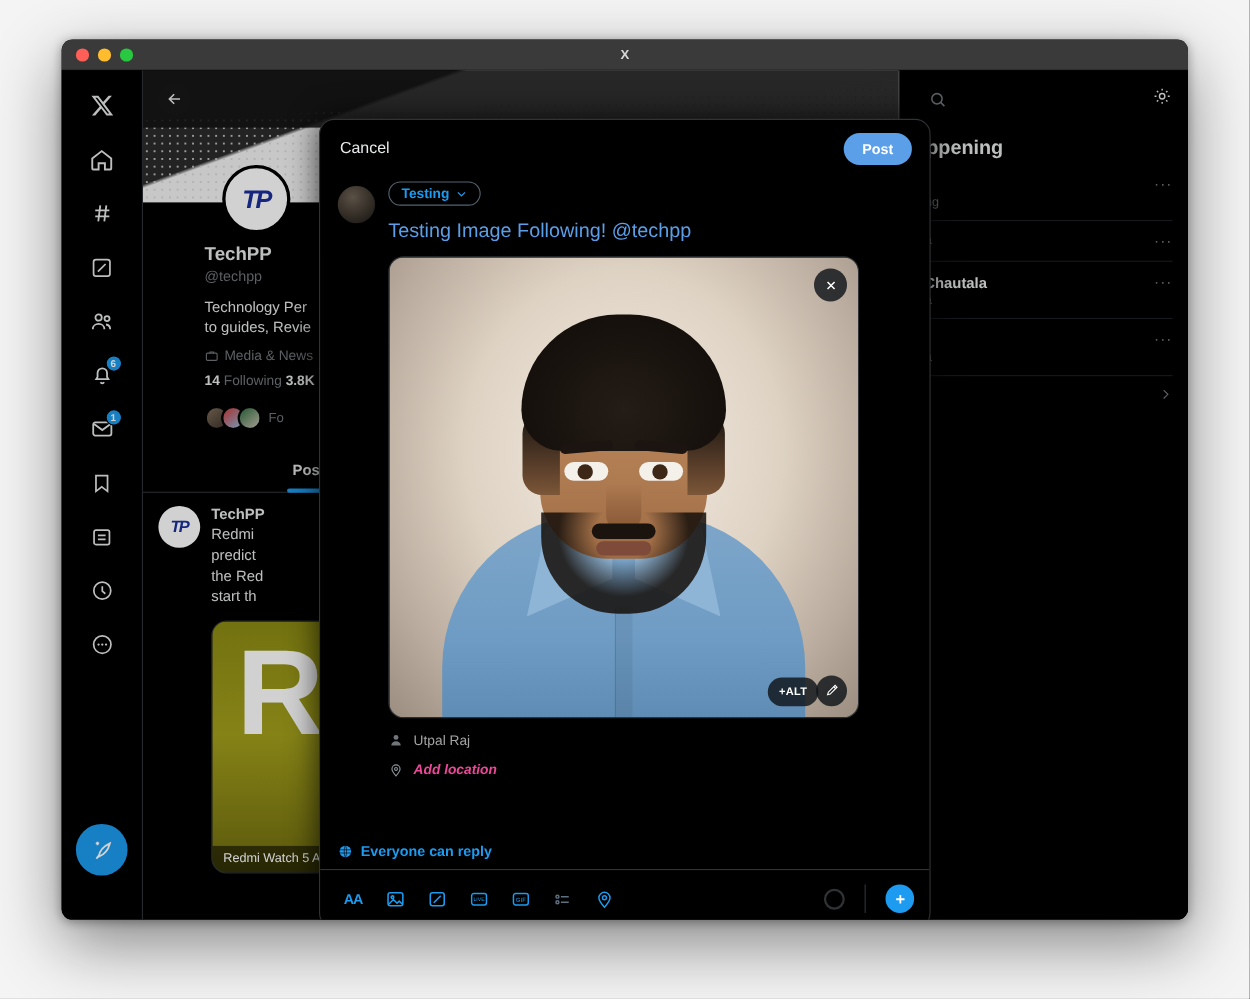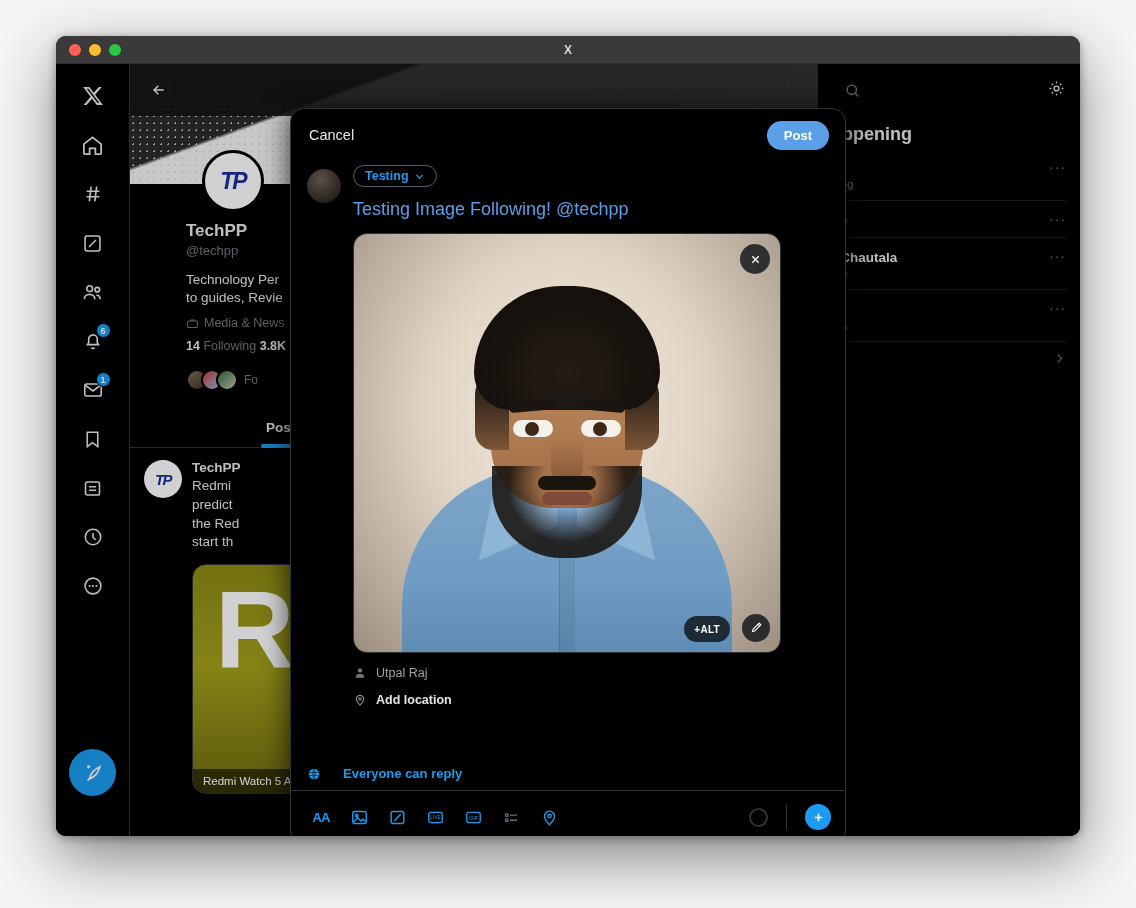--- a/index.html
+++ b/index.html
@@ -371,36 +371,36 @@
   }
   .img-btn {
     position: absolute;
     width: 30px; height: 30px; border-radius: 50%;
     background: rgba(15,20,25,.82);
     display: flex; align-items: center; justify-content: center;
     color: #fff; border: none; cursor: pointer;
   }
   #img-close { top: 10px; right: 10px; }
   #alt-btn {
-    right: 50px; bottom: 10px;
+    right: 36px; bottom: 10px;
     width: auto; padding: 0 10px; height: 26px; border-radius: 13px;
     font-size: 10px; font-weight: bold; letter-spacing: .3px;
     font-family: inherit;
   }
   #edit-btn { right: 10px; bottom: 10px; width: 28px; height: 28px; }
 
   .meta-row {
     display: flex; align-items: center; gap: 9px;
     margin-top: 13px; color: #a3a3a3; font-size: 12.5px;
   }
-  .meta-row.loc { color: #e5e5e5; font-weight: bold; }
+  .meta-row.loc { color: #ec4899; font-weight: bold; font-style: italic; }
 
   #reply-row {
     padding: 10px 16px 9px;
-    display: flex; align-items: center; gap: 22px;
+    display: flex; align-items: center; gap: 7px;
     color: #1d9bf0; font-size: 13px; font-weight: bold;
     border-bottom: 1px solid #2f3336;
     flex: 0 0 auto;
   }
   #modal-toolbar {
     height: 52px; flex: 0 0 52px;
     display: flex; align-items: center; gap: 6px;
     padding: 0 14px;
   }
   .tool-btn {

